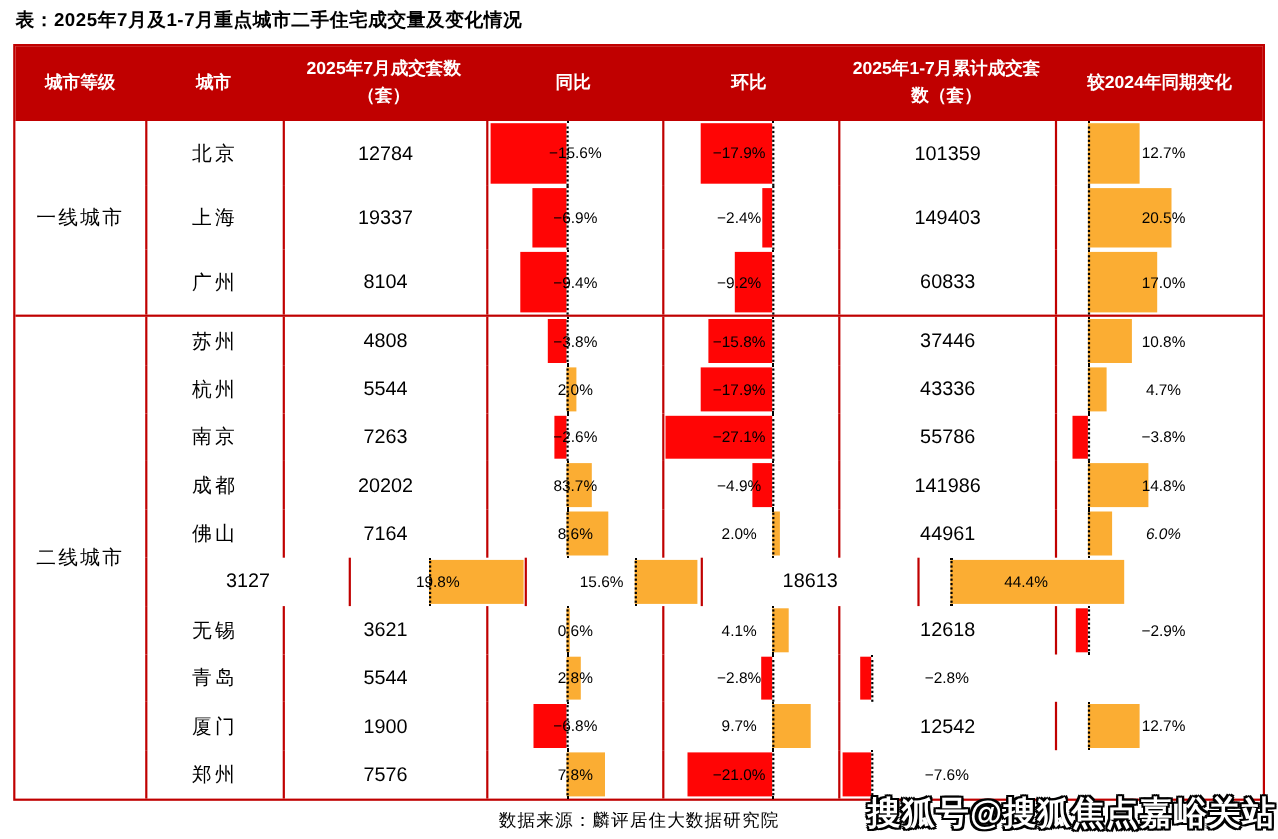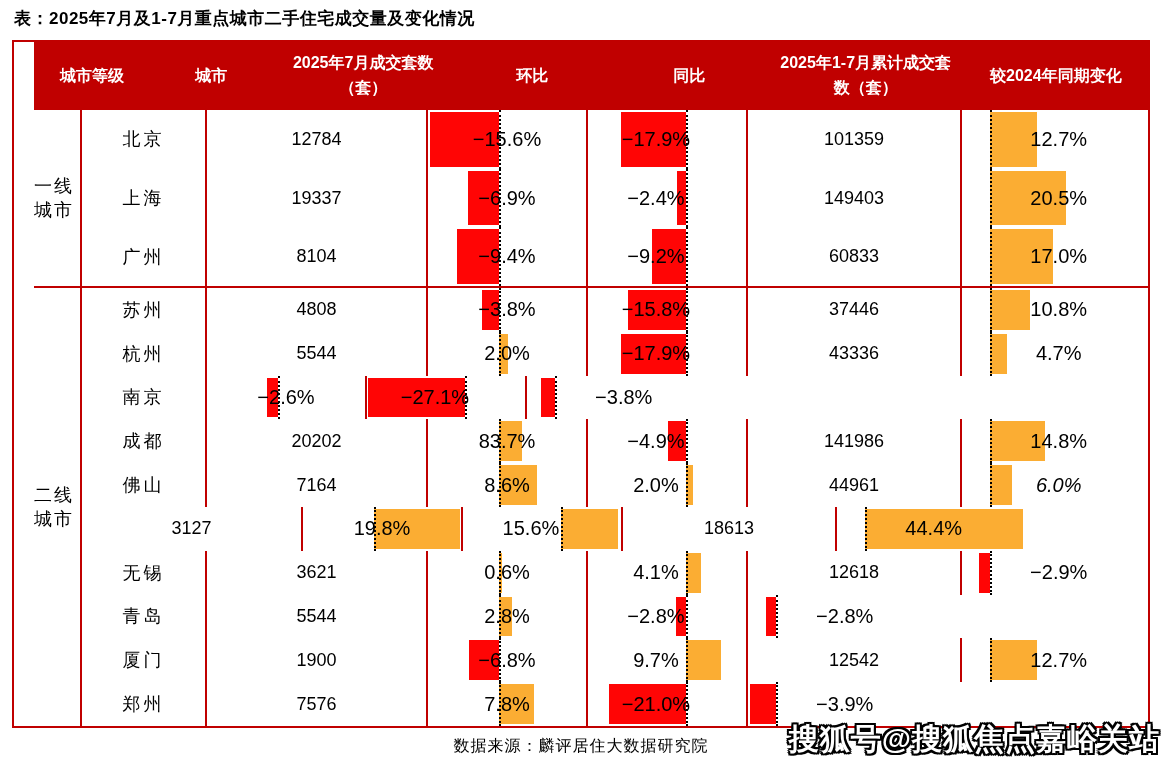--- a/index.html
+++ b/index.html
@@ -4,56 +4,56 @@
 <style>
   * { margin:0; padding:0; box-sizing:border-box; }
   html,body { width:1162px; height:763px; background:#ffffff; overflow:hidden;
     font-family:"Liberation Sans","DejaVu Sans",sans-serif; color:#000; }
   .page { position:relative; width:1162px; height:763px; }
 
   .title { position:absolute; left:14px; top:7px; font-size:17px; font-weight:bold;
     letter-spacing:.5px; }
 
   .table { position:absolute; left:12px; top:40px; width:1138px; height:688px;
-    border:2px solid var(--brd); display:flex; flex-direction:column;padding-left:20px; }
+    border:2px solid var(--brd); display:flex; flex-direction:column; }
 
   .thead { display:flex; height:68px; color:#fff; font-weight:bold; font-size:16px; }
   .thead .hcell { display:flex; align-items:center; justify-content:center;
     text-align:center; line-height:1.55; padding:0 8px; }
 
   .tbody { flex:1; display:flex; flex-direction:column; }
   .section { display:flex; }
   .section + .section { border-top:2px solid var(--brd); }
   .sec1 { height:176px; }
   .sec2 { flex:1; }
 
   .tier-cell { width:118px; display:flex; align-items:center; justify-content:center;
     font-size:18px; letter-spacing:2px; }
   .rows { flex:1; display:flex; flex-direction:column; }
   .row { flex:1; display:flex; }
 
   .c-city,.c-jul,.c-mom,.c-yoy,.c-cum,.c-vs { border-left:2px solid var(--brd);
     display:flex; align-items:center; justify-content:center; font-size:18px;
     position:relative; }
   .c-city { width:125px; letter-spacing:3px; }
-  .c-jul  { width:221px; }
+  .c-jul  { width:185px; }
   .c-mom  { width:160px; }
   .c-yoy  { width:160px; }
-  .c-cum  { width:214px; }
+  .c-cum  { width:197px; }
   .c-vs   { width:188px; }
 
   
   .h-tier{width:118px}.h-city{width:125px}.h-jul{width:185px}.h-mom{width:160px}
   .h-yoy{width:160px}.h-cum{width:200px}.h-vs{width:188px}
 
   .zero-line { position:absolute; top:0; bottom:0; width:0;
     border-left:2px dotted #000; z-index:1; }
   .bar { position:absolute; top:2px; bottom:2px; z-index:0; }
   .bar-label { position:absolute; top:0; height:100%; display:flex; align-items:center;
-    transform:translateX(-50%); z-index:2; white-space:nowrap; font-size:20px; }
+    transform:translateX(-50%); z-index:2; white-space:nowrap; font-size:14px; }
 
   .source { position:absolute; left:0; width:1162px; top:736px; text-align:center;
     font-size:16px; letter-spacing:1px; }
 
   .watermark { position:absolute; right:2px; top:719px; font-size:30px; font-weight:bold;
     color:#fff; letter-spacing:1px; white-space:nowrap;
     text-shadow:-2px 0 #000, 2px 0 #000, 0 -2px #000, 0 2px #000,
       -2px -2px #000, 2px 2px #000, -2px 2px #000, 2px -2px #000; }
 </style>
 </head>
@@ -61,22 +61,22 @@
 
 <div class="page">
 
   <div class="title">表：2025年7月及1-7月重点城市二手住宅成交量及变化情况</div>
 
   <div class="table">
     <div class="thead" style="background: rgb(192, 0, 0); color: rgb(255, 255, 255);">
       <div class="hcell h-tier">城市等级</div>
       <div class="hcell h-city">城市</div>
       <div class="hcell h-jul">2025年7月成交套数（套）</div>
+      <div class="hcell h-yoy">同比</div>
       <div class="hcell h-mom">环比</div>
-      <div class="hcell h-yoy">同比</div>
       <div class="hcell h-cum">2025年1-7月累计成交套数（套）</div>
       <div class="hcell h-vs">较2024年同期变化</div>
     </div>
     <div class="tbody" id="tbody">
         <div class="section sec1">
           <div class="tier-cell">一线城市</div>
           <div class="rows">
   <div class="row">
     <div class="c-city">北京</div>
     <div class="c-jul">12784</div>
@@ -182,30 +182,32 @@
     <div class="c-cum">43336</div>
     <div class="c-vs">
                 <div class="zero-line" style="left: 15%;"></div>
                 <div class="bar" style="background: rgb(251, 173, 51); left: 15%; width: 17.4px;"></div>
                 <span class="bar-label" style="left: 52%;">4.7%</span>
               </div>
   </div>
 
   <div class="row">
     <div class="c-city">南京</div>
+    <div class="c-jul">7263</div>
     <div class="c-mom">
                 <div class="zero-line" style="left: 45%;"></div>
                 <div class="bar" style="background: rgb(255, 5, 5); right: 55%; width: 11.6px;"></div>
                 <span class="bar-label" style="left: 50%;">−2.6%</span>
               </div>
     <div class="c-yoy">
                 <div class="zero-line" style="left: 62%;"></div>
                 <div class="bar" style="background: rgb(255, 5, 5); right: 38%; width: 97.2px;"></div>
                 <span class="bar-label" style="left: 43%;">−27.1%</span>
               </div>
+    <div class="c-cum">55786</div>
     <div class="c-vs">
                 <div class="zero-line" style="left: 15%;"></div>
                 <div class="bar" style="background: rgb(255, 5, 5); right: 85%; width: 14.1px;"></div>
                 <span class="bar-label" style="left: 52%;">−3.8%</span>
               </div>
   </div>
 
   <div class="row">
     <div class="c-city">成都</div>
     <div class="c-jul">20202</div>
@@ -339,21 +341,21 @@
                 <span class="bar-label" style="left: 50%;">7.8%</span>
               </div>
     <div class="c-yoy">
                 <div class="zero-line" style="left: 62%;"></div>
                 <div class="bar" style="background: rgb(255, 5, 5); right: 38%; width: 76.6px;"></div>
                 <span class="bar-label" style="left: 43%;">−21.0%</span>
               </div>
     <div class="c-vs">
                 <div class="zero-line" style="left: 15%;"></div>
                 <div class="bar" style="background: rgb(255, 5, 5); right: 85%; width: 26.2px;"></div>
-                <span class="bar-label" style="left: 52%;">−3.9%</span>
+                <span class="bar-label" style="left: 52%;">−7.6%</span>
               </div>
   </div>
 </div>
         </div>
       </div>
   </div>
 
   <div class="source">数据来源：麟评居住大数据研究院</div>
   <div class="watermark">搜狐号@搜狐焦点嘉峪关站</div>
 

